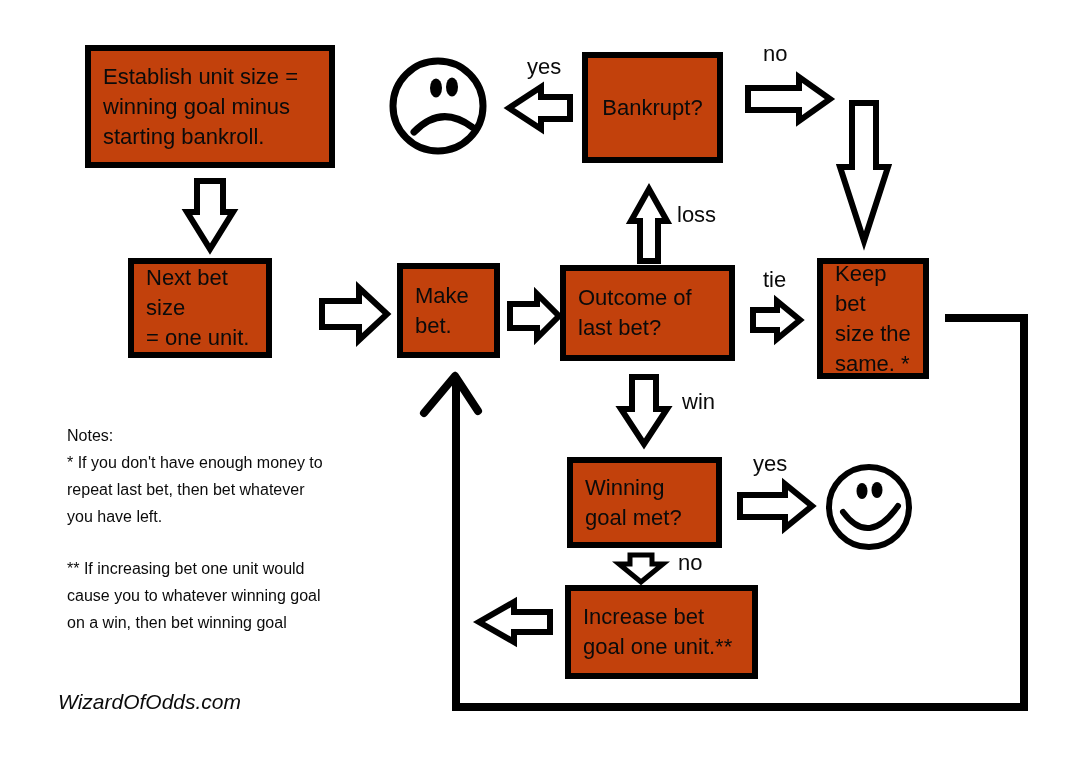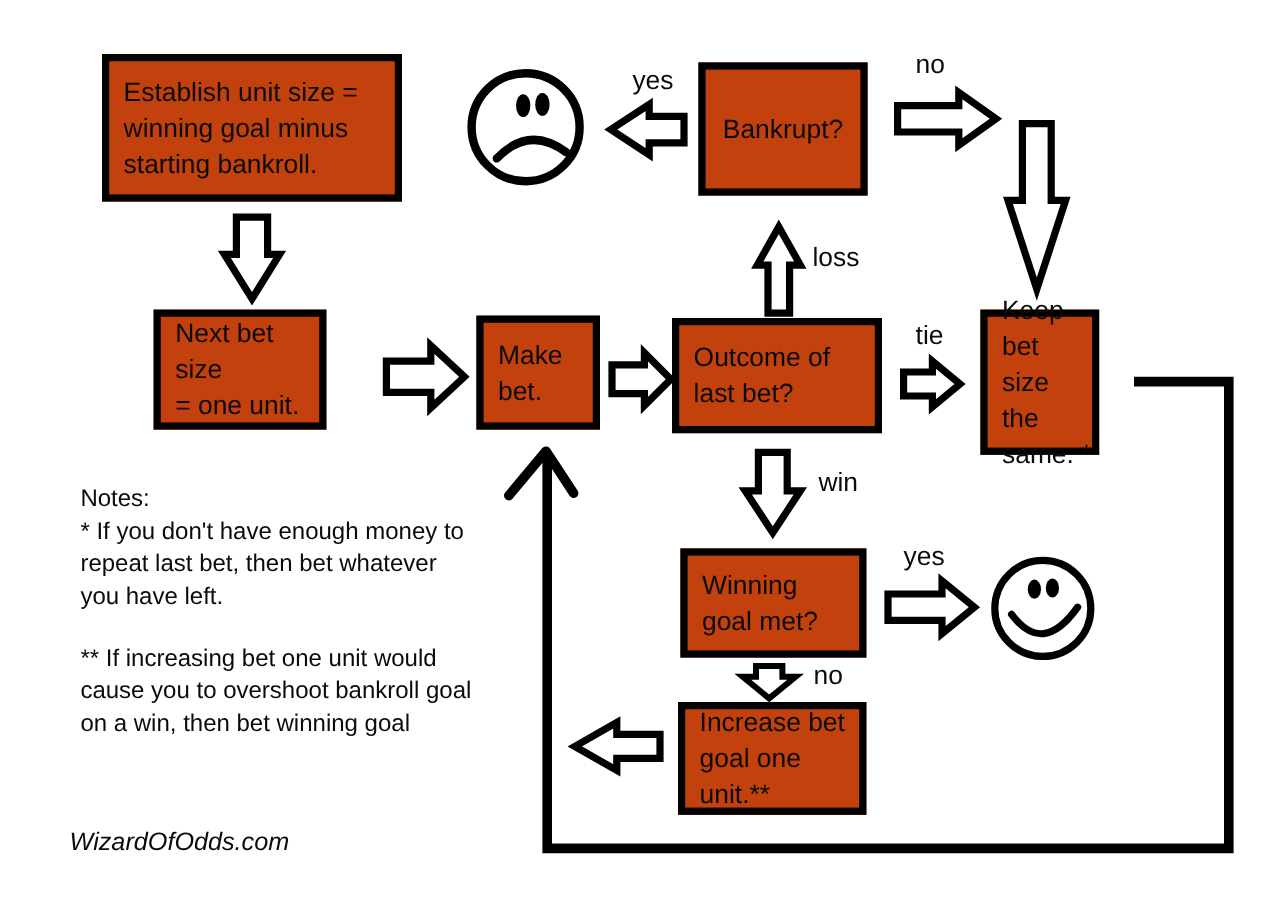--- a/index.html
+++ b/index.html
@@ -8,21 +8,21 @@
     font-family:"Liberation Sans", sans-serif;color:#0b0b0b;overflow:hidden;
   }
   .arrow-layer{position:absolute;left:0;top:0;width:1071px;height:770px;}
   .box{
     position:absolute;border:6px solid #000;background:#c2410c;
     display:flex;flex-direction:column;justify-content:center;
     font-size:22px;line-height:30px;padding-left:12px;box-sizing:border-box;
   }
   .box.center{align-items:center;padding-left:0;text-align:center;}
   .lbl{position:absolute;font-size:22px;line-height:24px;white-space:nowrap;}
-  .notes{position:absolute;left:67px;top:403px;width:360px;font-size:20px;line-height:27px;}
+  .notes{position:absolute;left:67px;top:422px;width:360px;font-size:16px;line-height:27px;}
   .notes .gap{height:25px;}
   .credit{position:absolute;left:58px;top:690px;font-size:21px;font-style:italic;line-height:24px;}
 </style>
 </head>
 <body>
 
 <div class="canvas">
 
   <svg class="arrow-layer" viewBox="0 0 1071 770">
     <g fill="#ffffff" stroke="#000000" stroke-width="6" stroke-linejoin="miter">
@@ -90,50 +90,50 @@
 
   <div class="box" style="left:560px;top:265px;width:175px;height:96px">
     <div>Outcome of</div>
     <div>last bet?</div>
   </div>
 
   <div class="box center" style="left:582px;top:52px;width:141px;height:111px">
     <div>Bankrupt?</div>
   </div>
 
-  <div class="box" style="left:817px;top:258px;width:99px;height:121px">
+  <div class="box" style="left:817px;top:258px;width:112px;height:121px">
     <div>Keep bet</div>
     <div>size the</div>
     <div>same. *</div>
   </div>
 
   <div class="box" style="left:567px;top:457px;width:155px;height:91px">
     <div>Winning</div>
     <div>goal met?</div>
   </div>
 
-  <div class="box" style="left:565px;top:585px;width:157px;height:94px">
+  <div class="box" style="left:565px;top:585px;width:193px;height:94px">
     <div>Increase bet</div>
     <div>goal one unit.**</div>
   </div>
 
   <div class="lbl" style="left:527px;top:55px">yes</div>
   <div class="lbl" style="left:763px;top:42px">no</div>
   <div class="lbl" style="left:677px;top:203px">loss</div>
   <div class="lbl" style="left:763px;top:268px">tie</div>
   <div class="lbl" style="left:682px;top:390px">win</div>
   <div class="lbl" style="left:753px;top:452px">yes</div>
   <div class="lbl" style="left:678px;top:551px">no</div>
 
   <div class="notes">
     <div>Notes:</div>
     <div>*  If you don't have enough money to</div>
     <div>repeat last bet, then bet whatever</div>
     <div>you have left.</div>
     <div class="gap"></div>
     <div>**  If increasing bet one unit would</div>
-    <div>cause you to overshoot bankroll goal</div>
+    <div>cause you to whatever winning goal</div>
     <div>on a win, then bet winning goal</div>
   </div>
 
   <div class="credit">WizardOfOdds.com</div>
 
 </div>
 
 </body></html>

